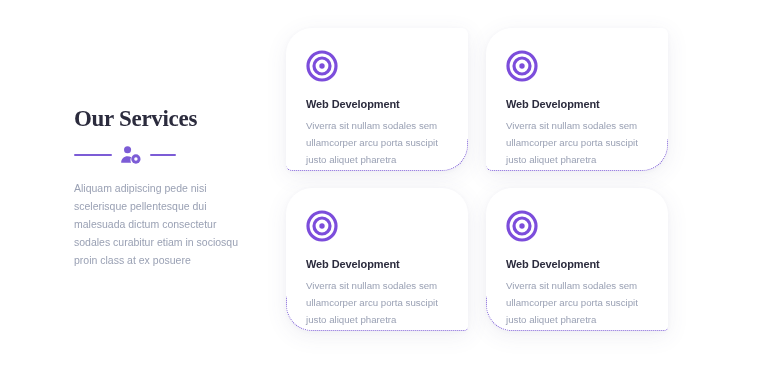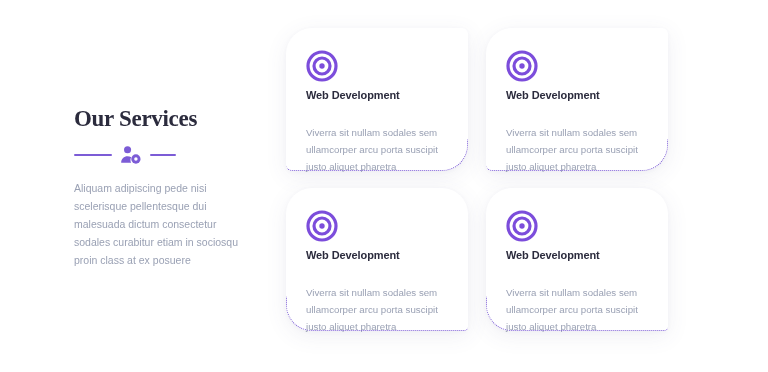--- a/index.html
+++ b/index.html
@@ -130,29 +130,29 @@
   }
 
   .card-icon {
     width: 32px;
     height: 32px;
     display: block;
     color: #7c4ddb;
   }
 
   .card-title {
-    margin-top: 7px;
+    margin-top: 16px;
     font-size: 11px;
     font-weight: 700;
     letter-spacing: -0.1px;
     color: #2b2b3d;
   }
 
   .card-desc {
-    margin-top: 23px;
+    margin-top: 7px;
     font-size: 9.7px;
     line-height: 17px;
     color: #9aa1b4;
   }
 </style>
 </head>
 <body>
 
 <div class="page">
 

